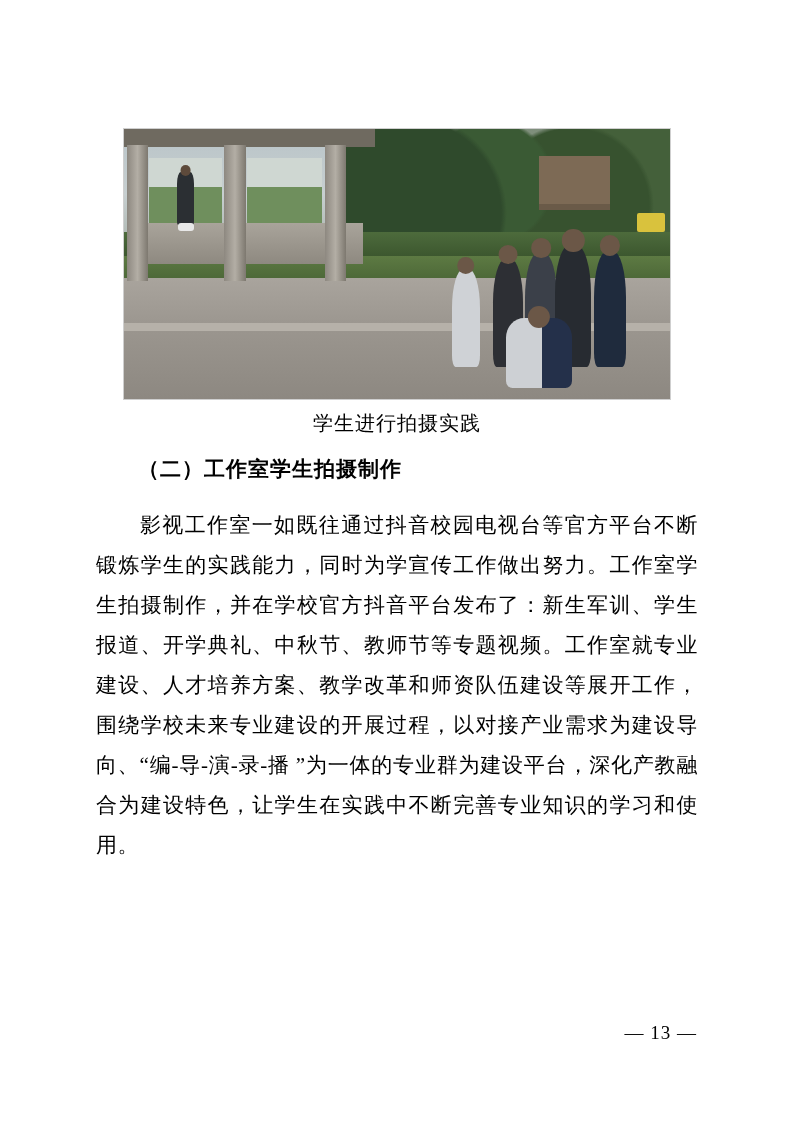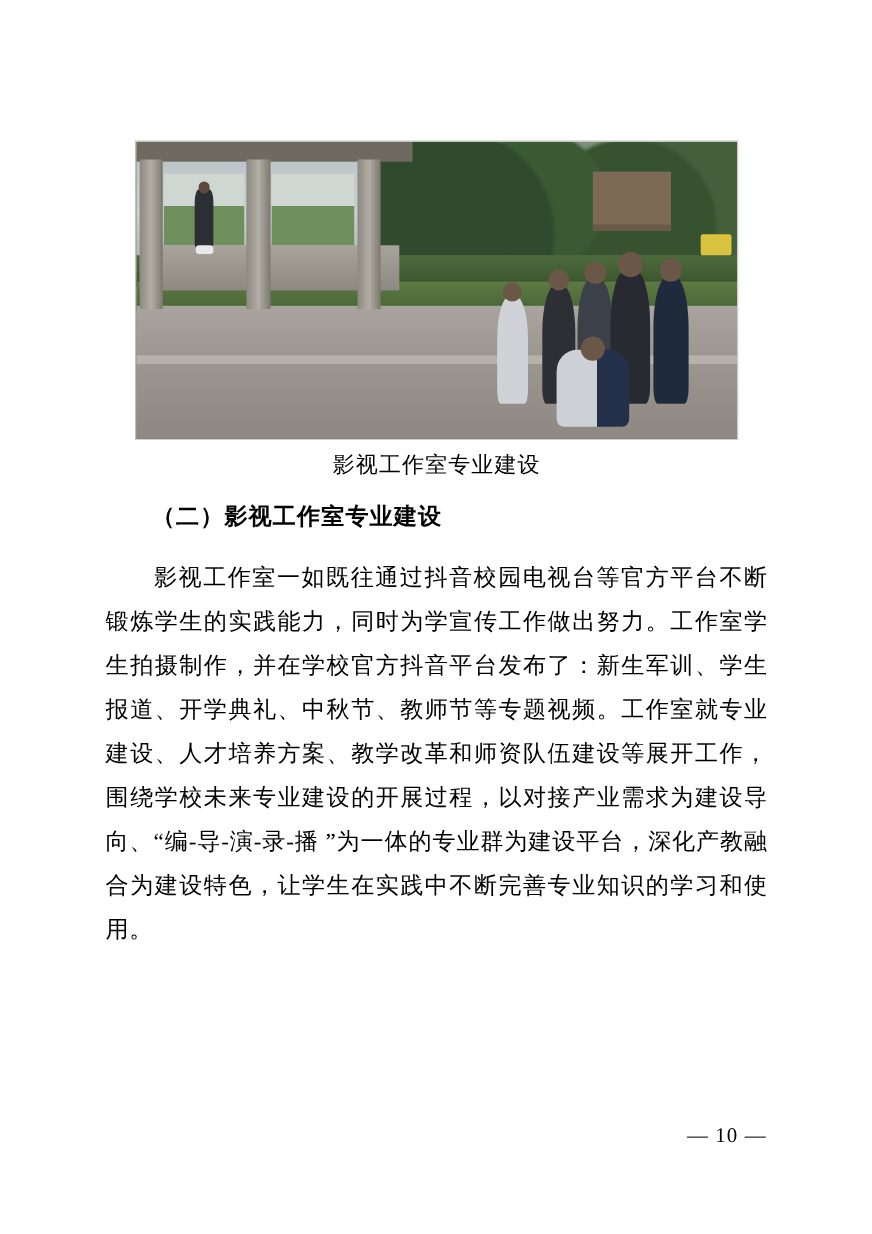--- a/index.html
+++ b/index.html
@@ -234,23 +234,23 @@
           </div>
         <div class="person p5">
             <span class="head"></span>
           </div>
         <div class="p6">
             <span class="head"></span>
           </div>
 
         <div class="ph-cart"></div>
       </div>
-      <figcaption class="caption">影视工作室专业建设</figcaption>
+      <figcaption class="caption">学生进行拍摄实践</figcaption>
     </figure>
 
-    <h2 class="heading">（二）影视工作室专业建设</h2>
+    <h2 class="heading">（二）工作室学生拍摄制作</h2>
 
     <p class="para">影视工作室一如既往通过抖音校园电视台等官方平台不断锻炼学生的实践能力，同时为学宣传工作做出努力。工作室学生拍摄制作，并在学校官方抖音平台发布了：新生军训、学生报道、开学典礼、中秋节、教师节等专题视频。工作室就专业建设、人才培养方案、教学改革和师资队伍建设等展开工作，围绕学校未来专业建设的开展过程，以对接产业需求为建设导向、“编-导-演-录-播 ”为一体的专业群为建设平台，深化产教融合为建设特色，让学生在实践中不断完善专业知识的学习和使用。</p>
 
   </div>
 
-  <div class="page-number">— 10 —</div>
+  <div class="page-number">— 13 —</div>
 </div>
 
 </body></html>

